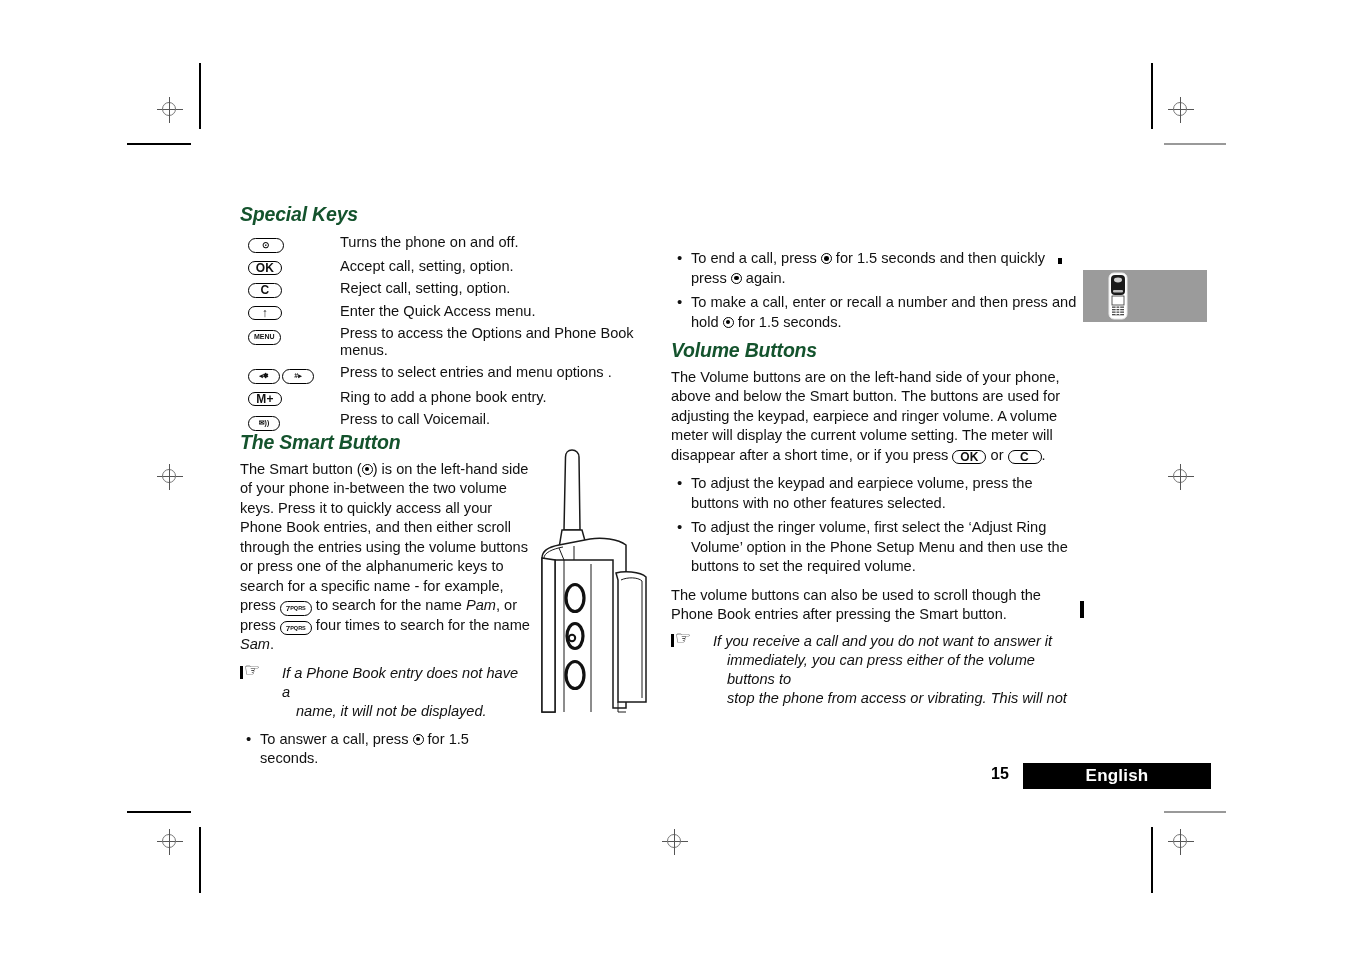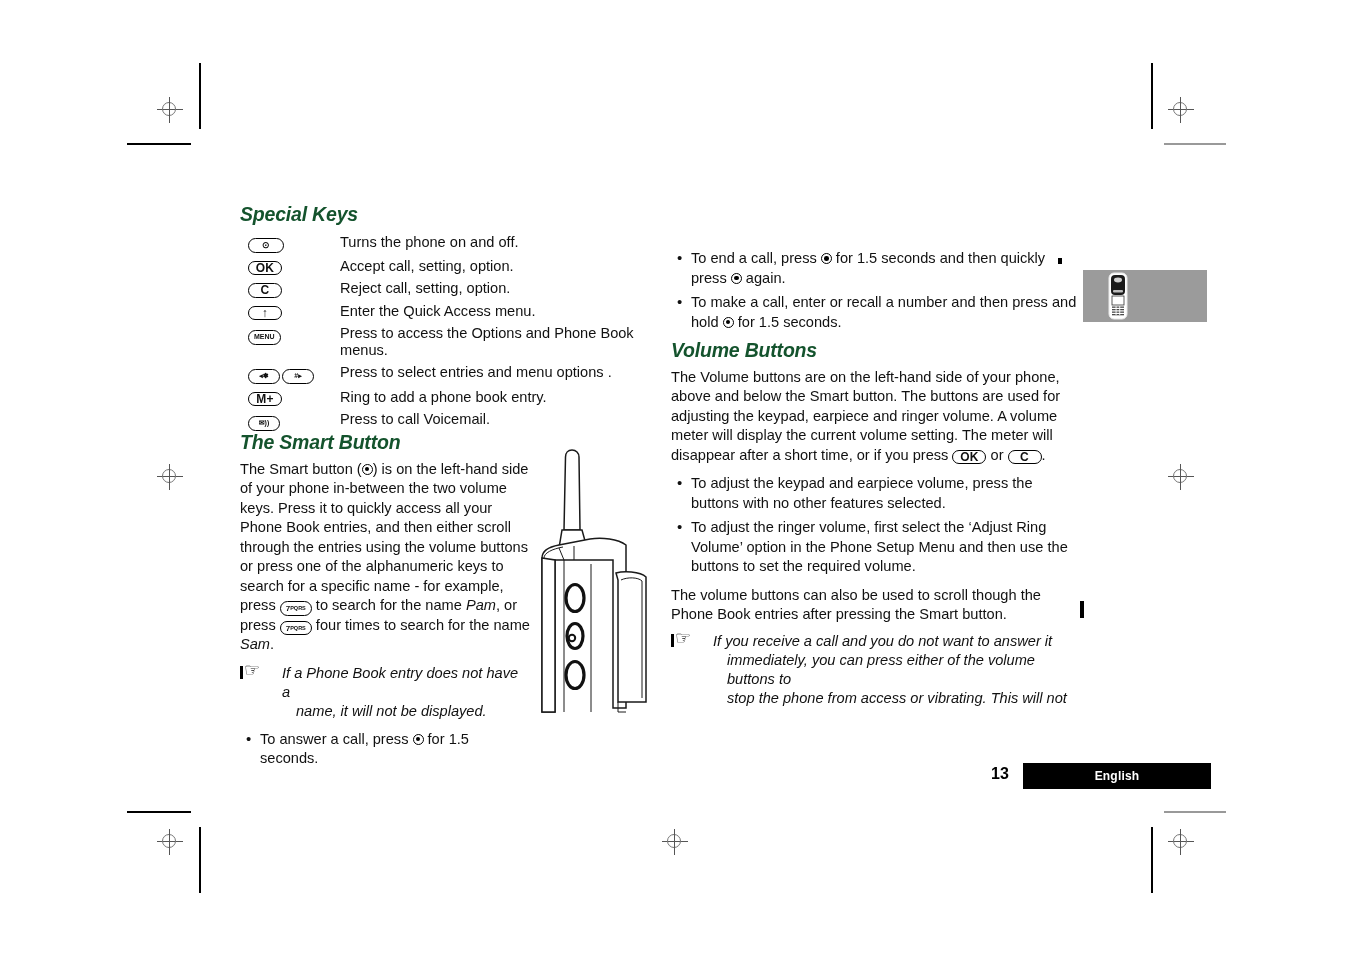--- a/index.html
+++ b/index.html
@@ -213,21 +213,21 @@
     font-size: 16px;
     font-weight: bold;
     color: #000;
   }
   .footer-lang {
     position: absolute;
     left: 1023px; top: 763px;
     width: 188px; height: 26px;
     background: #000000;
     color: #ffffff;
-    font-size: 12px;
+    font-size: 17px;
     font-weight: bold;
     display: flex;
     align-items: center;
     justify-content: center;
     letter-spacing: 0.2px;
   }
 
   
   .phone-illus {
     position: absolute;
@@ -425,16 +425,16 @@
           <rect x="8.6" y="34" width="0.9" height="9"></rect>
           <rect x="12.3" y="34" width="0.9" height="9"></rect>
         </g>
       </svg>
     </div>
   </div>
 
   <div class="changebar" style="left:1058px; top:258px; height:6px;"></div>
   <div class="changebar" style="left:1080px; top:601px; height:17px;"></div>
 
-  <div class="footer-pageno">13</div>
+  <div class="footer-pageno">15</div>
   <div class="footer-lang">English</div>
 
 </div>
 
 </body></html>

